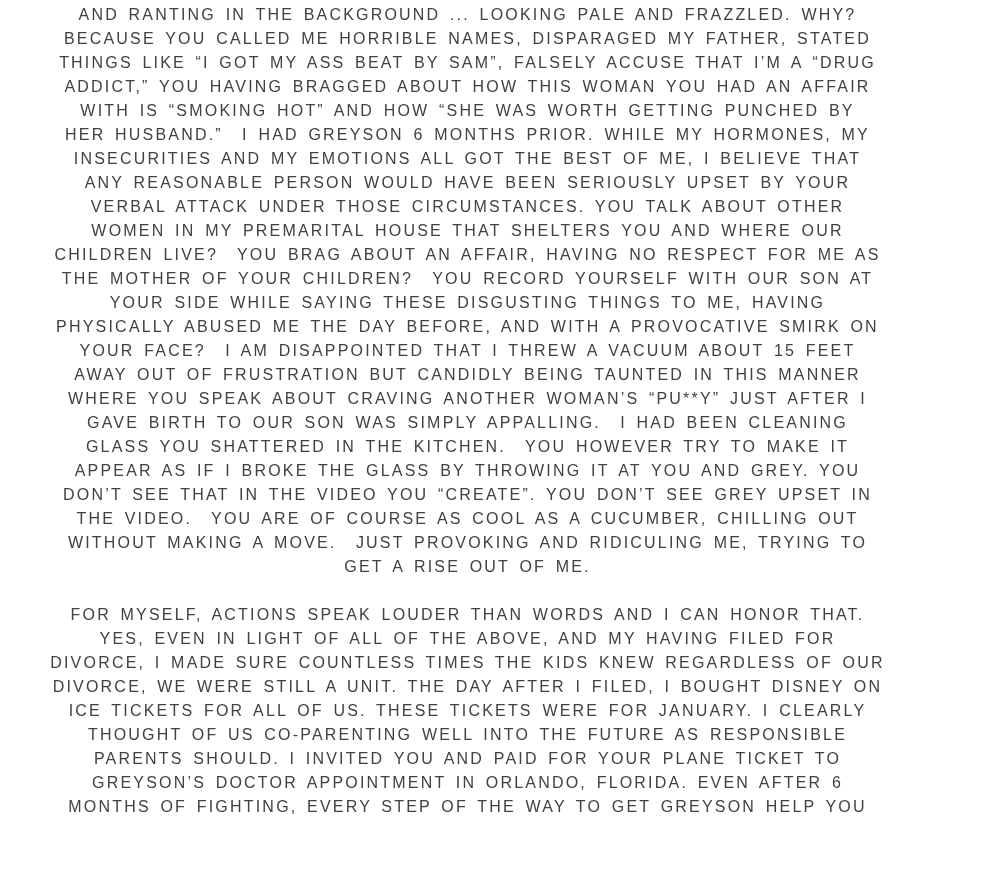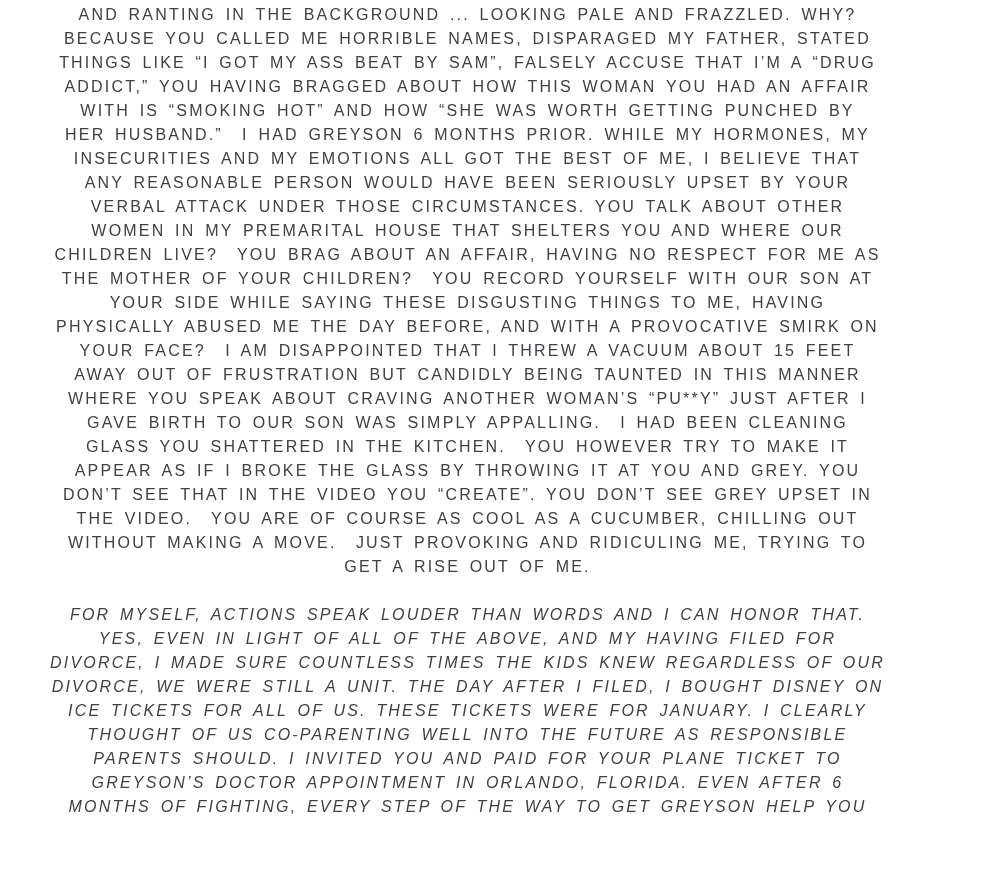--- a/index.html
+++ b/index.html
@@ -23,21 +23,20 @@
     font-weight: 400;
     line-height: 24px;
     letter-spacing: 2.2px;
     word-spacing: 3px;
     text-align: center;
     white-space: pre-wrap;
     text-transform: uppercase;
   }
   .para:last-child {
     margin-bottom: 0;
-    font-style: italic;
   }
 </style>
 </head>
 <body>
 
 <main class="page">
   <p class="para">AND RANTING IN THE BACKGROUND ... LOOKING PALE AND FRAZZLED. WHY?
 BECAUSE YOU CALLED ME HORRIBLE NAMES, DISPARAGED MY FATHER, STATED
 THINGS LIKE “I GOT MY ASS BEAT BY SAM”, FALSELY ACCUSE THAT I’M A “DRUG
 ADDICT,” YOU HAVING BRAGGED ABOUT HOW THIS WOMAN YOU HAD AN AFFAIR

